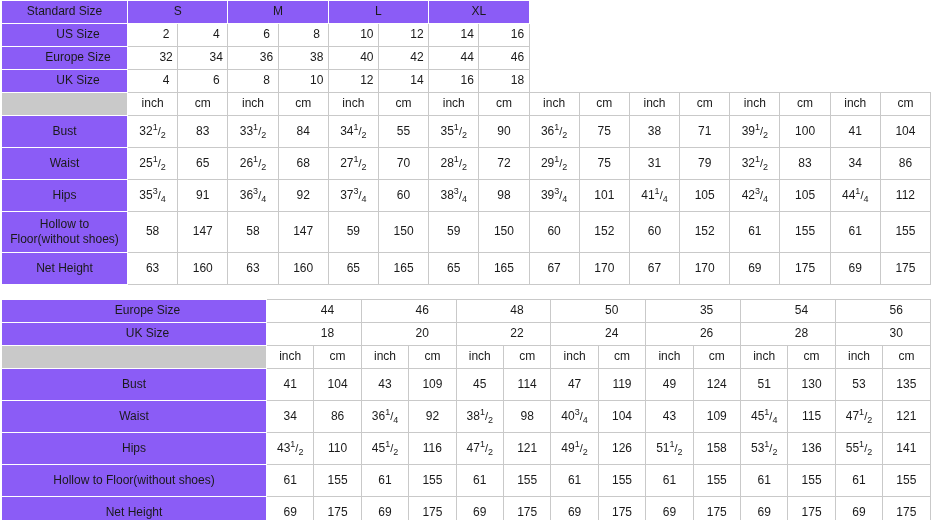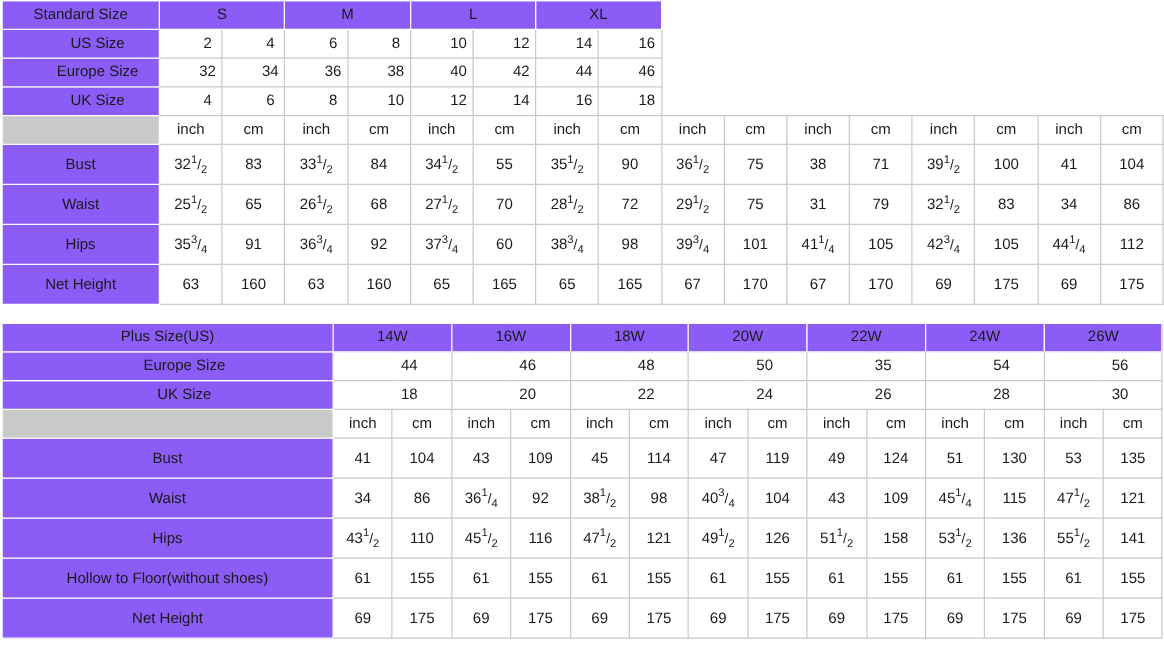--- a/index.html
+++ b/index.html
@@ -203,20 +203,39 @@
           <td class="val">98</td>
           <td class="val">39<span class="frac"><sup>3</sup><span class="slash">/</span><sub>4</sub></span></td>
           <td class="val">101</td>
           <td class="val">41<span class="frac"><sup>1</sup><span class="slash">/</span><sub>4</sub></span></td>
           <td class="val">105</td>
           <td class="val">42<span class="frac"><sup>3</sup><span class="slash">/</span><sub>4</sub></span></td>
           <td class="val">105</td>
           <td class="val">44<span class="frac"><sup>1</sup><span class="slash">/</span><sub>4</sub></span></td>
           <td class="val">112</td>
         </tr>
+        <tr class="r-tall">
+          <td class="hdr two-line">Hollow to<br>Floor(without shoes)</td>
+          <td class="val">58</td>
+          <td class="val">147</td>
+          <td class="val">58</td>
+          <td class="val">147</td>
+          <td class="val">59</td>
+          <td class="val">150</td>
+          <td class="val">59</td>
+          <td class="val">150</td>
+          <td class="val">60</td>
+          <td class="val">152</td>
+          <td class="val">60</td>
+          <td class="val">152</td>
+          <td class="val">61</td>
+          <td class="val">155</td>
+          <td class="val">61</td>
+          <td class="val">155</td>
+        </tr>
         <tr class="r-meas">
           <td class="hdr">Net Height</td>
           <td class="val">63</td>
           <td class="val">160</td>
           <td class="val">63</td>
           <td class="val">160</td>
           <td class="val">65</td>
           <td class="val">165</td>
           <td class="val">65</td>
           <td class="val">165</td>
@@ -233,30 +252,20 @@
   </table>
 
   <div class="gap"></div>
 
   <table class="chart2">
     <colgroup>
       <col style="width:265px">
       <col span="14" style="width:47.4px">
     </colgroup>
     <tbody id="t2-body">
-        <tr class="r-top">
-          <td class="hdr">Plus Size(US)</td>
-          <td class="hdr" colspan="2">14W</td>
-          <td class="hdr" colspan="2">16W</td>
-          <td class="hdr" colspan="2">18W</td>
-          <td class="hdr" colspan="2">20W</td>
-          <td class="hdr" colspan="2">22W</td>
-          <td class="hdr" colspan="2">24W</td>
-          <td class="hdr" colspan="2">26W</td>
-        </tr>
         <tr class="r-std">
           <td class="hdr">Europe Size</td>
           <td class="val" colspan="2">44</td>
           <td class="val" colspan="2">46</td>
           <td class="val" colspan="2">48</td>
           <td class="val" colspan="2">50</td>
           <td class="val" colspan="2">35</td>
           <td class="val" colspan="2">54</td>
           <td class="val" colspan="2">56</td>
         </tr>

